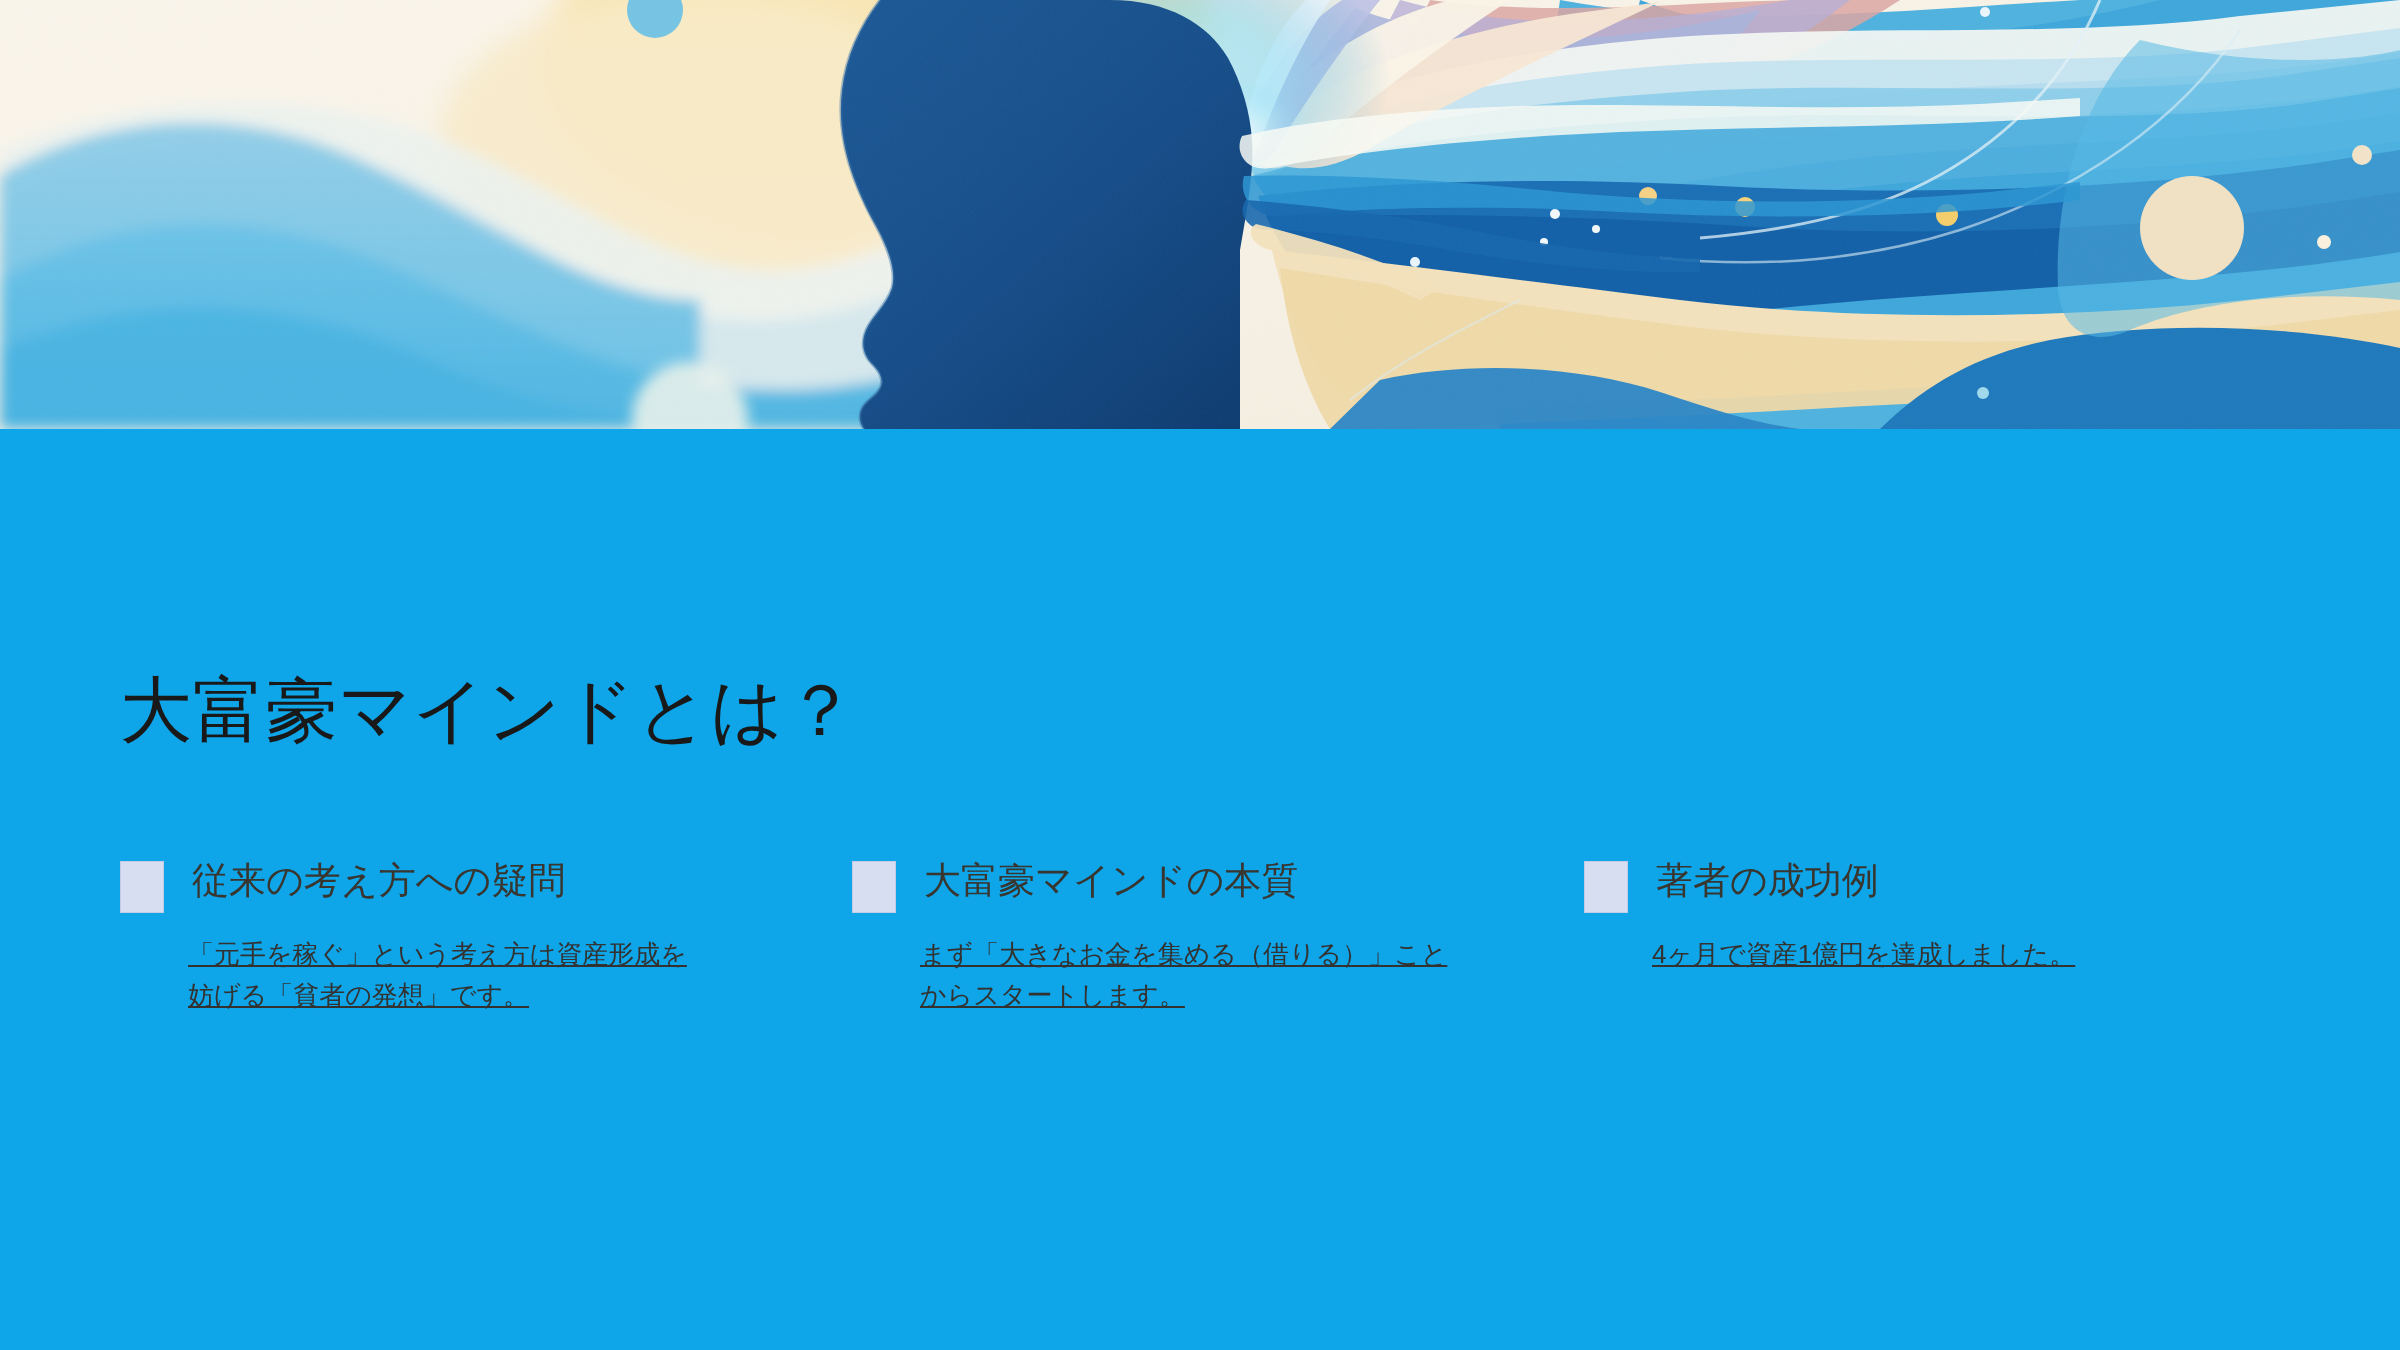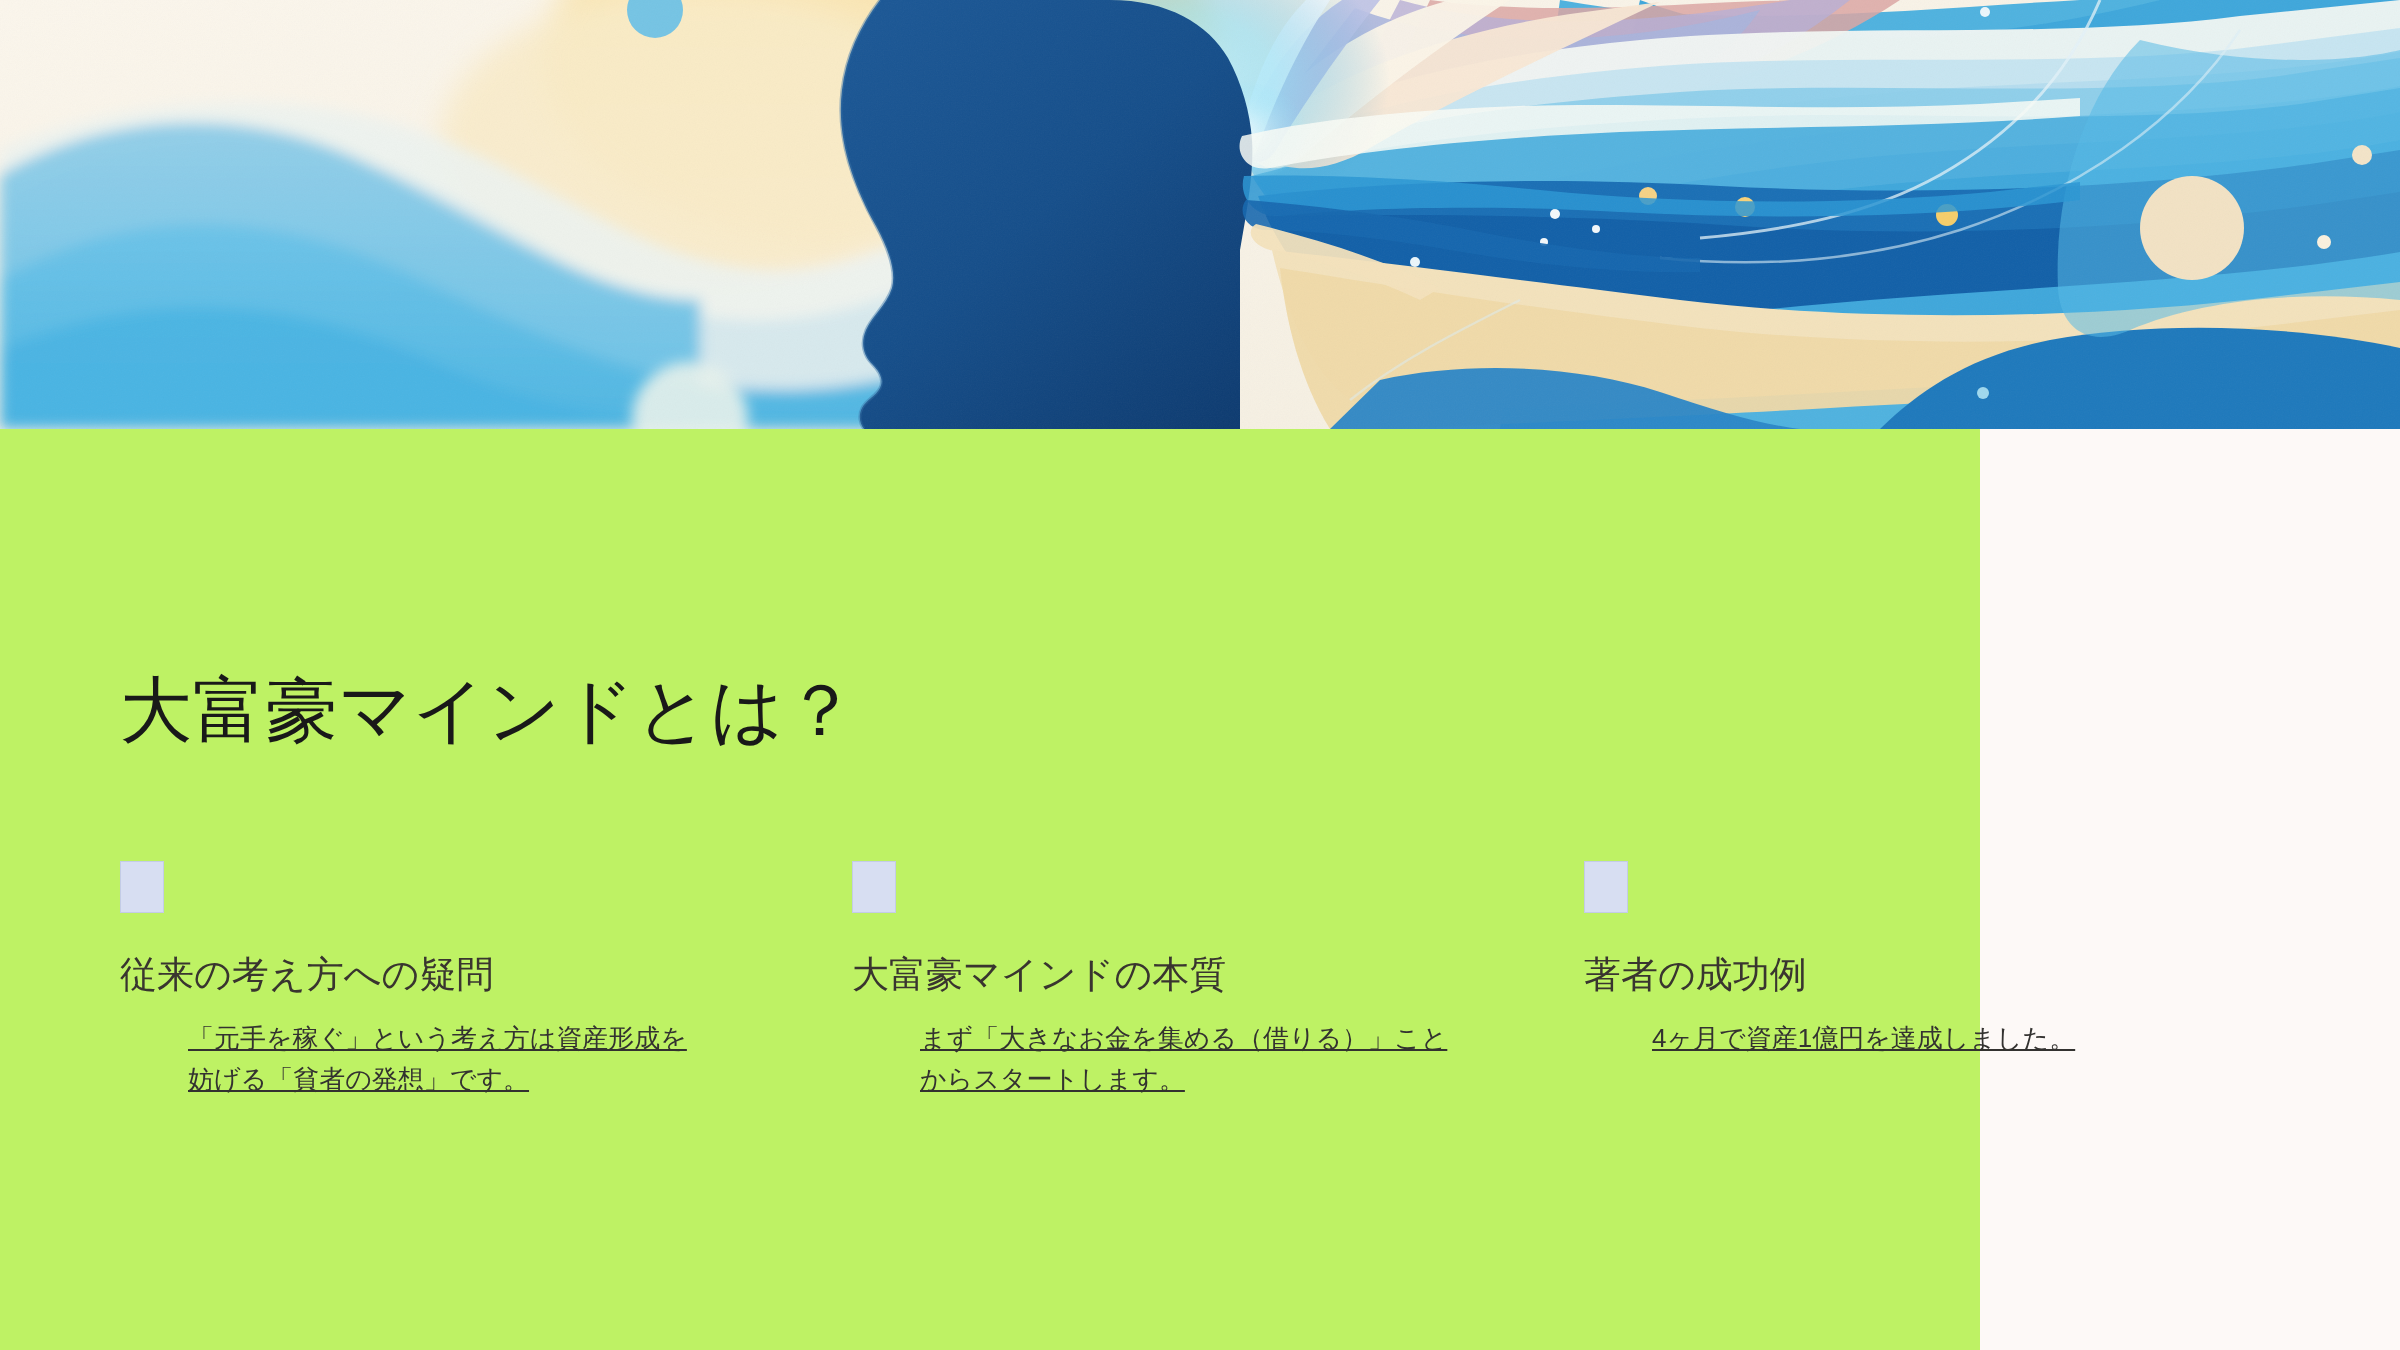--- a/index.html
+++ b/index.html
@@ -9,23 +9,23 @@
   body {
     width: 2400px;
     height: 1350px;
     overflow: hidden;
     font-family: "Liberation Sans", "DejaVu Sans", sans-serif;
     background: #FDF9F7;
   }
 
   .slide {
     position: relative;
-    width: 1980px;
+    width: 2400px;
     height: 1350px;
-    background: #bef264;
+    background: #0ea5e9;
   }
 
   
   .hero {
     position: absolute;
     left: 0;
     top: 0;
     width: 2400px;
     height: 429px;
     overflow: hidden;
@@ -69,23 +69,22 @@
     align-items: flex-start;
   }
   .col {
     width: 732px;
     box-sizing: border-box;
     padding-right: 40px;
   }
 
   .col-head {
     display: flex;
-    flex-direction: column;
     align-items: flex-start;
-    gap: 40px;
+    gap: 28px;
   }
   .marker {
     flex: 0 0 auto;
     width: 44px;
     height: 52px;
     margin-top: 2px;
     background: #D7DEF2;
     border: 1px solid #C3CCE6;
     box-sizing: border-box;
   }

